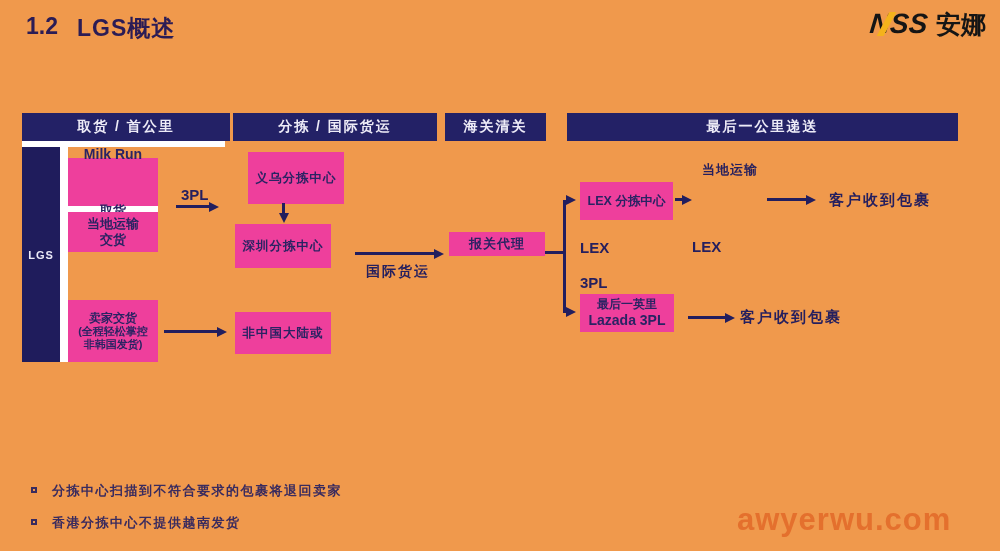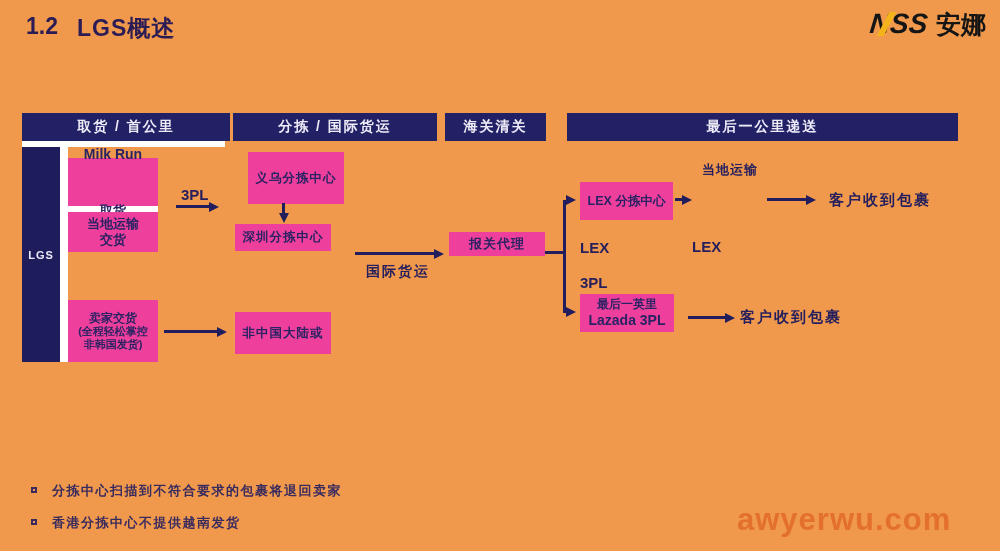--- a/index.html
+++ b/index.html
@@ -37,21 +37,21 @@
   
   .pbox { position:absolute; background:#EE3F9C; color:#2A2363; font-weight:700;
           display:flex; flex-direction:column; align-items:center; justify-content:center;
           text-align:center; line-height:1.2; }
   .b-milk     { left:68px;  top:158px; width:90px; height:48px; font-size:13px;gap:40px; }
   .b-milk .en { font-size:14px; }
   .b-direct   { left:68px;  top:212px; width:90px; height:40px; font-size:13px; }
   .b-noncn    { left:68px;  top:300px; width:90px; height:62px; font-size:12px; }
   .b-noncn .sm{ font-size:11px; }
   .b-yiwu     { left:248px; top:152px; width:96px; height:52px; font-size:12.5px; letter-spacing:1px; }
-  .b-sz       { left:235px; top:224px; width:96px; height:27px; font-size:12.5px; letter-spacing:1px; }
+  .b-sz       { left:235px; top:224px; width:96px; height:44px; font-size:12.5px; letter-spacing:1px; }
   .b-hk       { left:235px; top:312px; width:96px; height:42px; font-size:12.5px; letter-spacing:1px; }
   .b-customs  { left:449px; top:232px; width:96px; height:24px; font-size:13px; letter-spacing:1px; }
   .b-lex      { left:580px; top:182px; width:93px; height:38px; font-size:12.5px; }
   .b-city     { left:693px; top:181px; width:70px; height:38px; font-size:11px; }
   .b-lazada   { left:580px; top:294px; width:94px; height:38px; font-size:12px; }
   .b-lazada .en { font-size:14px; }
 
   
   .flabel { position:absolute; color:#251F5E; font-weight:700; }
   .l-3pl      { left:181px; top:186px; font-size:15px; }

